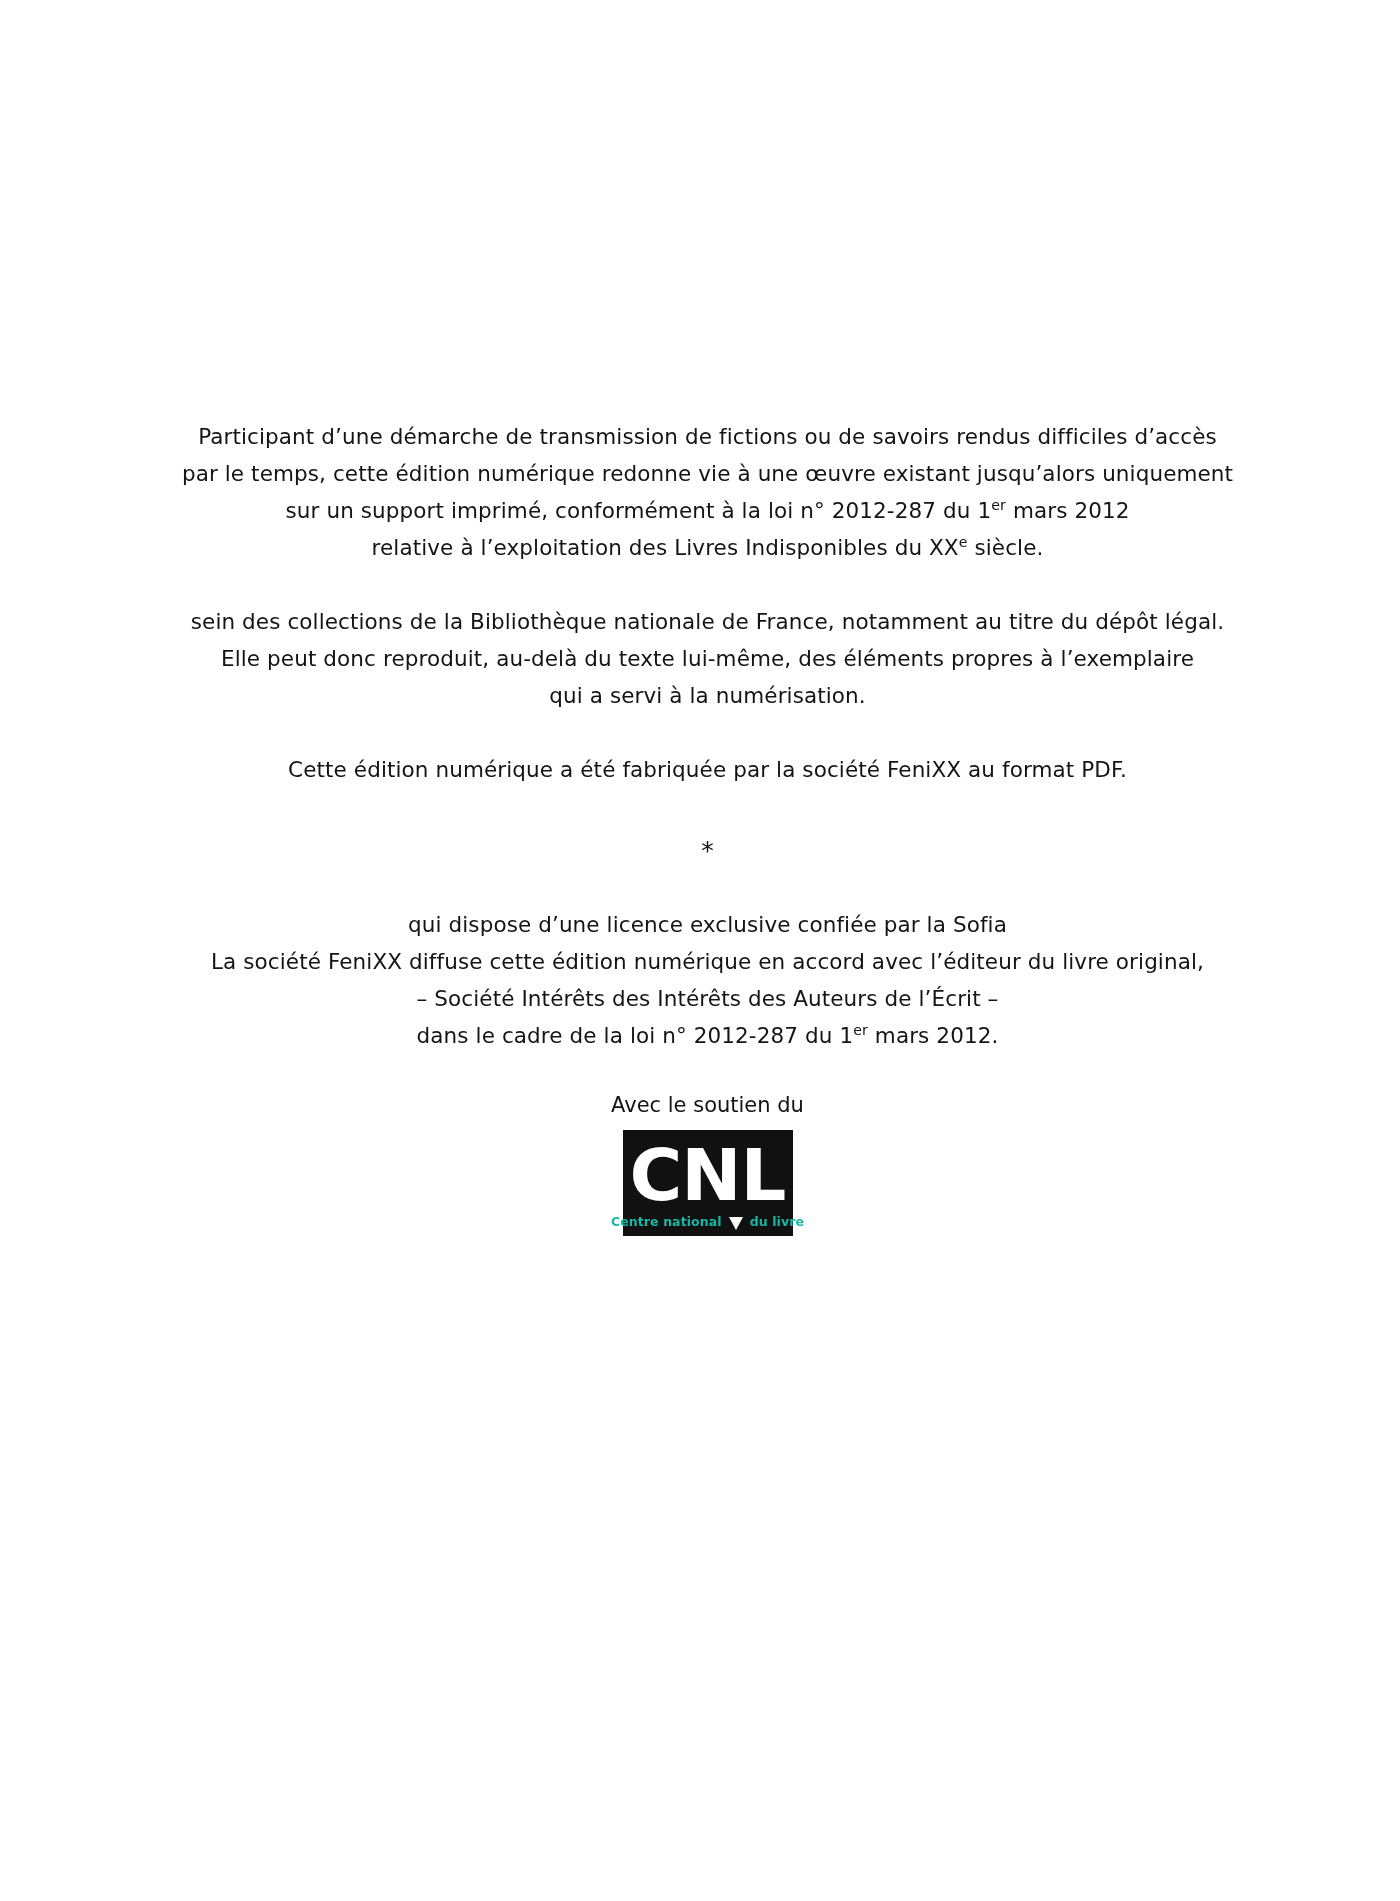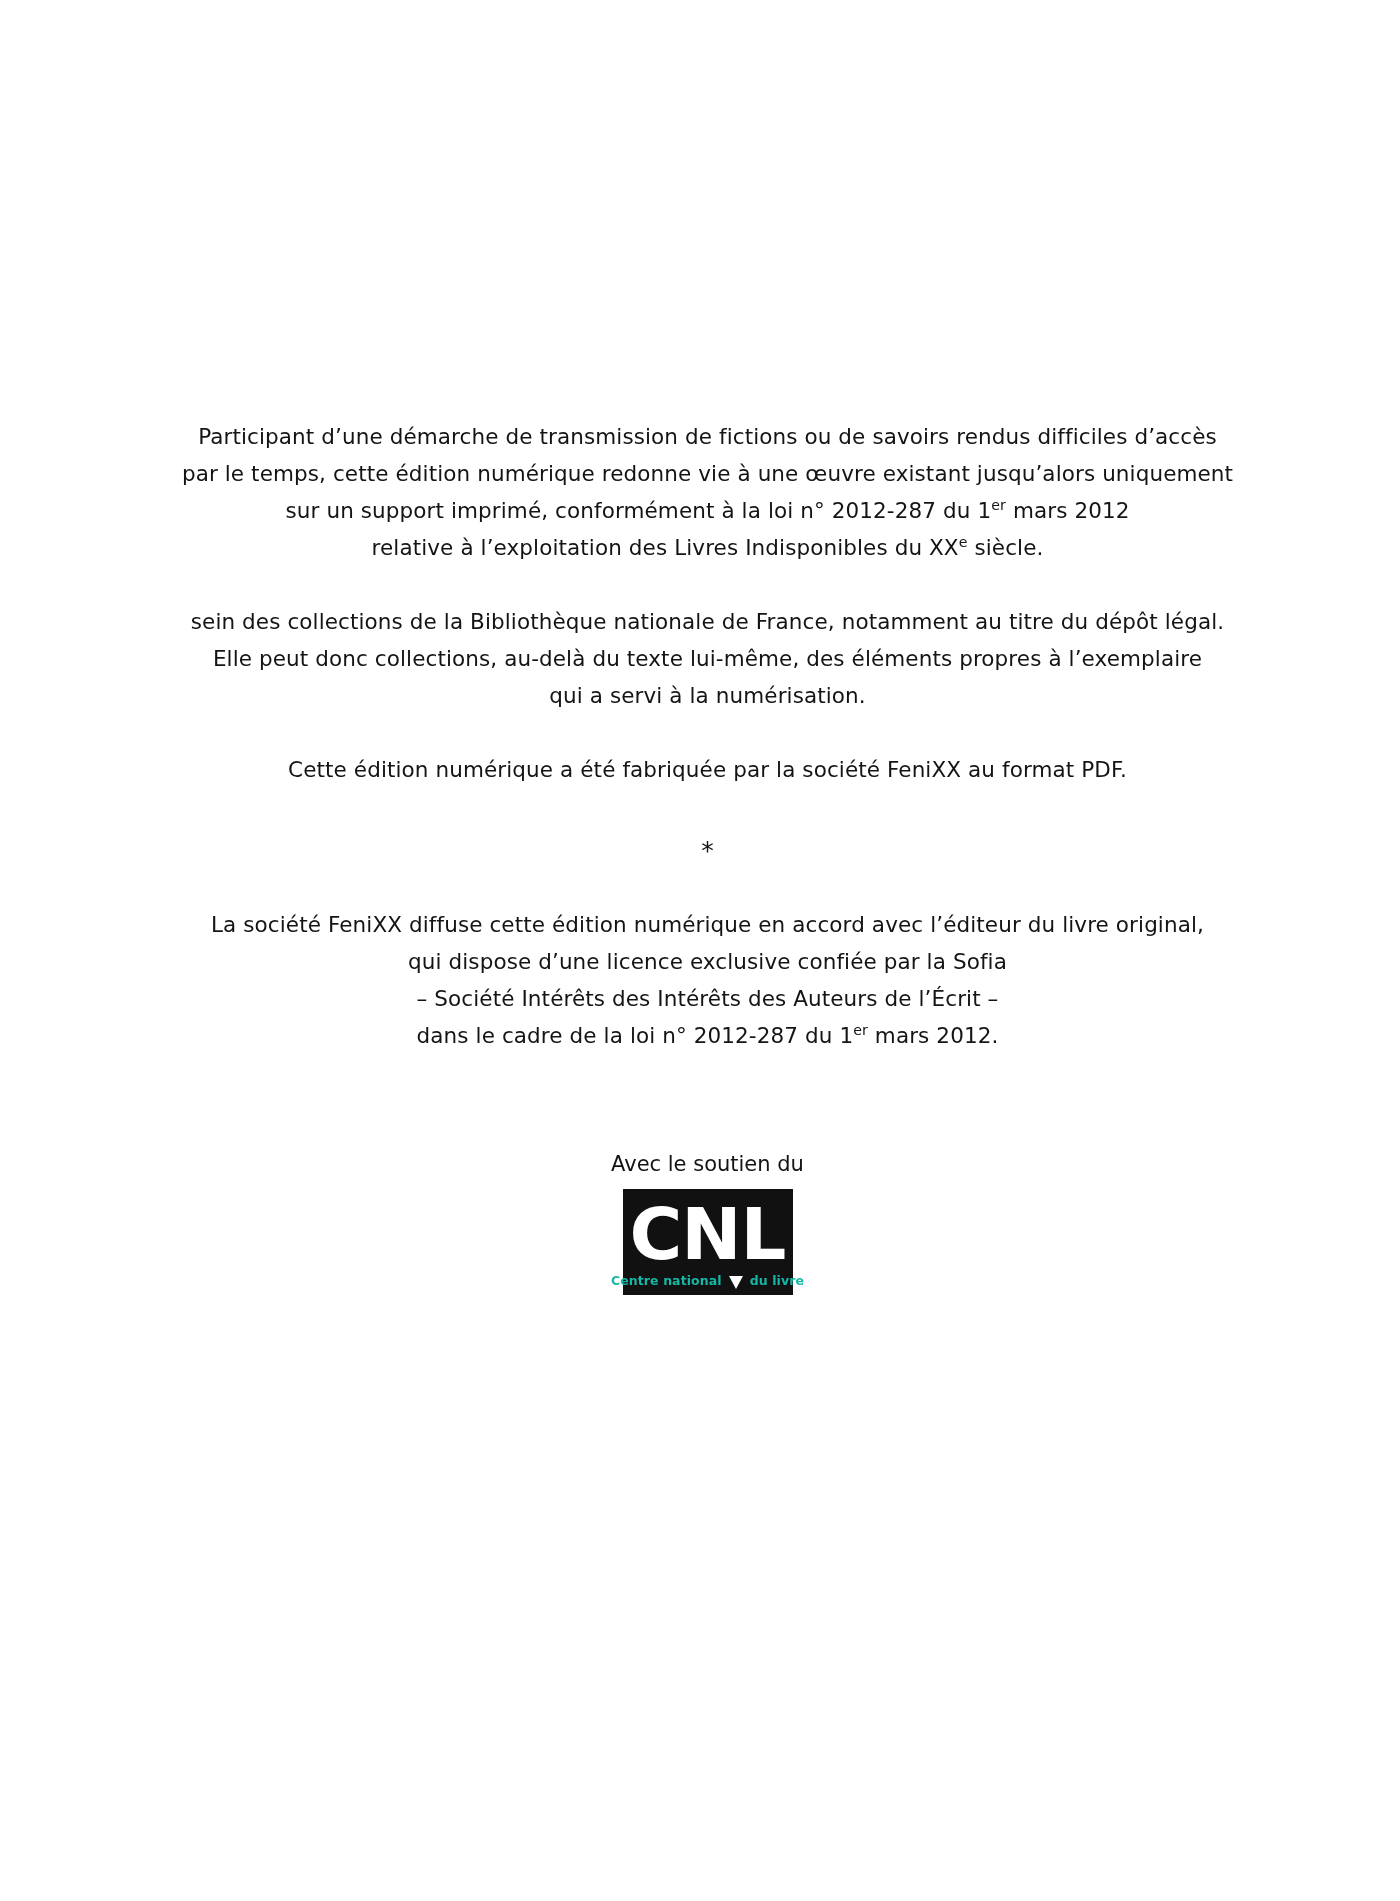--- a/index.html
+++ b/index.html
@@ -55,21 +55,21 @@
     font-size: 25px;
     line-height: 34px;
     margin-top: 46px;
     letter-spacing: 0;
     color: #141414;
   }
   .block-last {
     margin-top: 38px;
   }
   .logo-wrap {
-    margin-top: 95px;
+    margin-top: 36px;
     text-align: center;
   }
   .logo-caption {
     font-size: 21px;
     line-height: 30px;
     color: #141414;
     margin-bottom: 10px;
   }
   .cnl {
     display: inline-block;
@@ -124,34 +124,34 @@
 
     <div class="para">
       <span class="ln">Participant d’une démarche de transmission de fictions ou de savoirs rendus difficiles d’accès</span>
       <span class="ln">par le temps, cette édition numérique redonne vie à une œuvre existant jusqu’alors uniquement</span>
       <span class="ln">sur un support imprimé, conformément à la loi n° 2012-287 du 1<sup>er</sup> mars 2012</span>
       <span class="ln">relative à l’exploitation des Livres Indisponibles du XX<sup>e</sup> siècle.</span>
     </div>
 
     <div class="para">
       <span class="ln">sein des collections de la Bibliothèque nationale de France, notamment au titre du dépôt légal.</span>
-      <span class="ln">Elle peut donc collections, au-delà du texte lui-même, des éléments propres à l’exemplaire</span>
+      <span class="ln">Elle peut donc reproduit, au-delà du texte lui-même, des éléments propres à l’exemplaire</span>
       <span class="ln">qui a servi à la numérisation.</span>
     </div>
 
     <div class="para">
       <span class="ln">Cette édition numérique a été fabriquée par la société FeniXX au format PDF.</span>
     </div>
 
 
     <div class="sep">*</div>
 
     <div class="para block-last">
+      <span class="ln">qui dispose d’une licence exclusive confiée par la Sofia</span>
       <span class="ln">La société FeniXX diffuse cette édition numérique en accord avec l’éditeur du livre original,</span>
-      <span class="ln">qui dispose d’une licence exclusive confiée par la Sofia</span>
       <span class="ln">– Société Intérêts des Intérêts des Auteurs de l’Écrit –</span>
       <span class="ln">dans le cadre de la loi n° 2012-287 du 1<sup>er</sup> mars 2012.</span>
     </div>
 
     <div class="logo-wrap">
       <div class="logo-caption">Avec le soutien du</div>
       <div class="cnl">
         <span class="cnl-main">CNL</span>
         <span class="cnl-sub">
           <span class="txt">Centre national</span>

